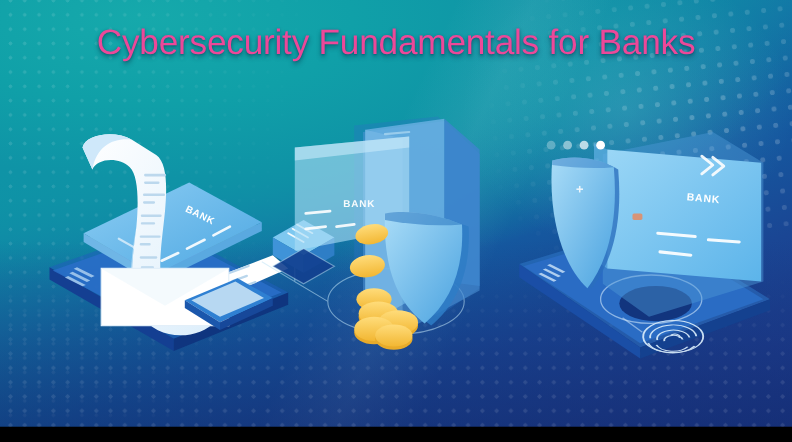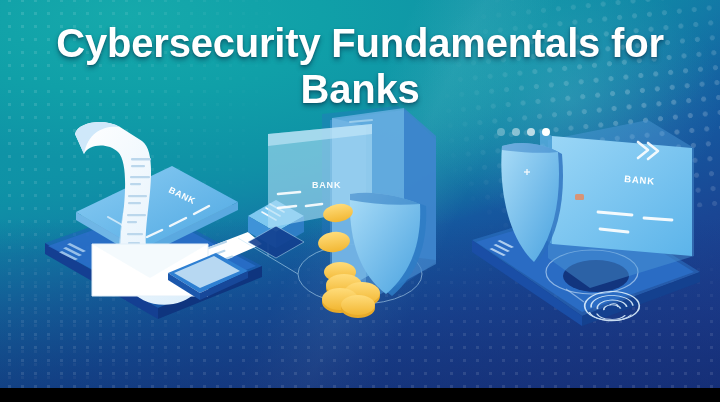--- a/index.html
+++ b/index.html
@@ -69,23 +69,23 @@
     position:absolute;left:0;bottom:0;width:720px;height:14px;background:#000;
   }
 
   
   .title-wrap{
     position:absolute;left:0;top:20px;width:720px;text-align:center;
     z-index:8;
   }
   .title{
     display:inline-block;
-    color:#ffffff;
-    font-size:40px;
-    font-weight:bold;
+    color:#ec4899;
+    font-size:32px;
+    font-weight:normal;
     letter-spacing:-0.2px;
     line-height:1.15;
     text-shadow:0 3px 5px rgba(5,35,60,0.45), 0 1px 2px rgba(5,35,60,0.35);
   }
 
   
   .illus{position:absolute;left:0;top:96px;width:720px;height:260px;z-index:5;}
   .illus svg{display:block;}
 
   

